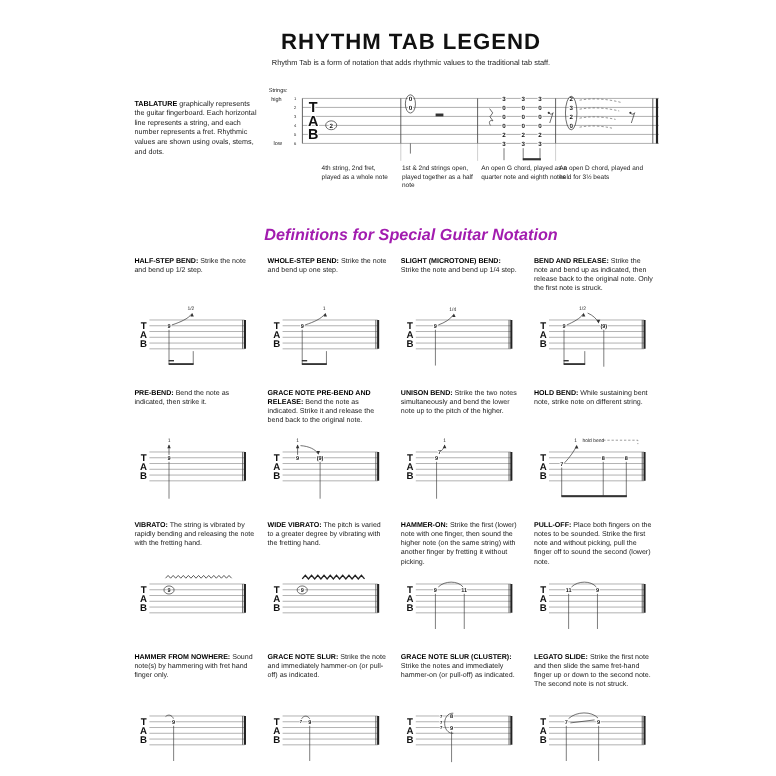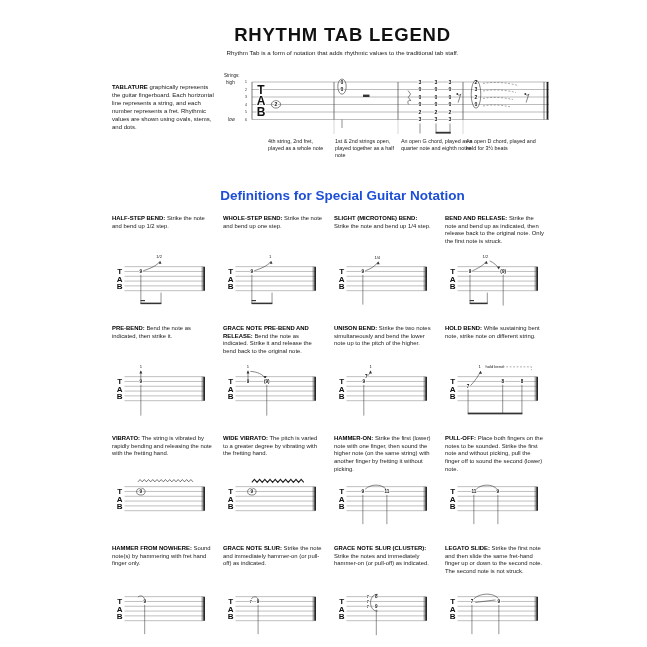--- a/index.html
+++ b/index.html
@@ -5,21 +5,21 @@
   html,body{margin:0;padding:0;background:#fff;}
   body{width:647px;height:647px;font-family:"Liberation Sans",sans-serif;color:#1a1a1a;overflow:hidden;}
   .content{padding:24px 74px 0 112px;}
   h1{margin:0;text-align:center;font-size:18.5px;font-weight:bold;letter-spacing:.8px;color:#111;}
   .subtitle{margin:3px 0 0;text-align:center;font-size:6.2px;color:#222;}
   .topsec{display:flex;margin-top:14px;}
   .tabpara{width:106px;margin:14px 0 0;font-size:6px;line-height:1.32;color:#222;}
   .tabpara b{font-weight:bold;color:#000;}
   .staffwrap{position:relative;width:332px;height:104px;margin-left:4px;}
   .cap{position:absolute;font-size:5.4px;line-height:1.3;color:#222;}
-  h2{margin:14px 0 0;text-align:center;font-size:13.5px;font-weight:bold;color:#1d4ed8;}
+  h2{margin:14px 0 0;text-align:center;font-size:13.5px;font-weight:bold;color:#a21caf;font-style:italic;}
   .grid{display:grid;grid-template-columns:repeat(4,100px);column-gap:11px;row-gap:11px;margin-top:12px;}
   .cell{display:flex;flex-direction:column;}
   .def{margin:0 0 4px;font-size:5.9px;line-height:1.3;height:33px;color:#222;overflow:visible;}
   .def b{font-weight:bold;color:#000;}
   svg{display:block;}
   .sl{stroke:#6a6a6a;stroke-width:.45;}
   .blthin{stroke:#444;stroke-width:.7;}
   .blthick{stroke:#222;stroke-width:1.8;}
   .stem{stroke:#333;stroke-width:.55;}
   .crv{fill:none;stroke:#333;stroke-width:.6;}

